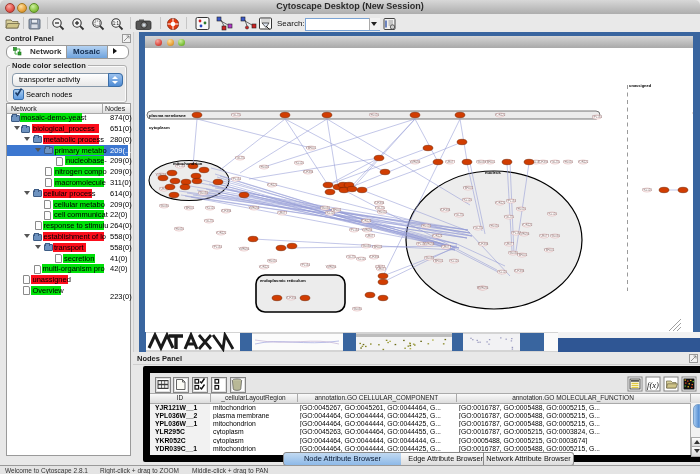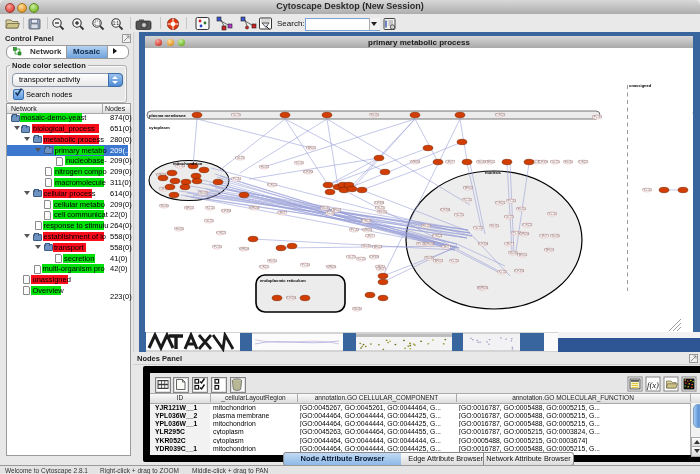--- a/index.html
+++ b/index.html
@@ -213,21 +213,20 @@
 </div>
 <div class="abs" style="left:133px;top:32px;width:6px;height:320px;background:#e4e4e4;border-left:1px solid #d0d0d0;"></div>
 <div class="abs" style="left:139px;top:32px;width:561px;height:320px;background:#d8d8d8;">
 <div class="abs" style="left:0;top:0;width:561px;height:4px;background:#39659f;"></div>
 <div class="abs" style="left:0;top:0;width:6px;height:303px;background:#39659f;"></div>
 <div class="abs" style="left:554px;top:0;width:7px;height:306px;background:#39659f;"></div>
 <div class="abs" style="left:6px;top:4px;width:548px;height:12px;background:linear-gradient(#d6d6d6,#a9a9a9);border-bottom:1px solid #7c7c7c;">
 <div class="tl" style="left:10px;top:2.5px;width:7px;height:7px;background:radial-gradient(circle at 2.5px 2px,#f6a9a2,#dd4a40 60%,#a83830);"></div>
 <div class="tl" style="left:21.5px;top:2.5px;width:7px;height:7px;background:radial-gradient(circle at 2.5px 2px,#fbdf9e,#e8a23b 60%,#b27a22);"></div>
 <div class="tl" style="left:33px;top:2.5px;width:7px;height:7px;background:radial-gradient(circle at 2.5px 2px,#ccefa0,#7fc23c 60%,#5f9629);"></div>
-<div class="abs" style="left:0;top:1.5px;width:548px;text-align:center;font-size:8px;font-weight:bold;color:#1a1a1a;">primary metabolic process</div>
 </div>
 <svg class="abs" style="left:6px;top:16px;background:#fff;" width="548" height="284" viewBox="0 0 548 284">
       <rect x="2" y="63" width="453" height="8" rx="4" fill="#ececec" stroke="#555" stroke-width="0.8"></rect>
       <ellipse cx="44" cy="132.5" rx="40" ry="20" fill="#ececec" stroke="#000" stroke-width="1.1"></ellipse>
       <ellipse cx="349" cy="192" rx="88" ry="69" fill="#ededed" stroke="#000" stroke-width="1.2"></ellipse>
       <rect x="111" y="227" width="89" height="37" rx="9" fill="#ececec" stroke="#000" stroke-width="1.6"></rect>
       <line x1="482.5" y1="37" x2="482.5" y2="243" stroke="#9a9a9a" stroke-width="1" stroke-dasharray="4 3.5"></line>
       <g stroke="#939ad6" stroke-width="0.7" stroke-opacity="0.8">
         <line x1="52" y1="71" x2="48" y2="118"></line>
         <line x1="140" y1="71" x2="75" y2="122"></line>
@@ -697,21 +696,21 @@
 <div class="abs" style="left:540px;top:10px;width:13px;height:52px;background:#f2f2f2;border-left:1px solid #aaa;">
 <div class="abs" style="left:1.5px;top:1px;width:9px;height:22px;background:linear-gradient(90deg,#a8cbf0,#5d94d6 50%,#a8cbf0);border-radius:5px;border:0.5px solid #7aa0c8;"></div>
 <div class="abs" style="left:0;top:34px;width:12px;height:9px;background:linear-gradient(#fdfdfd,#d8d8d8);border:1px solid #aaa;"></div>
 <div class="abs" style="left:0;top:43px;width:12px;height:9px;background:linear-gradient(#fdfdfd,#d8d8d8);border:1px solid #aaa;"></div>
 <div class="tri-d" style="left:3px;top:37px;transform:rotate(180deg);border-left-width:3px;border-right-width:3px;border-top-width:4px;border-top-color:#333;"></div>
 <div class="tri-d" style="left:3px;top:46px;border-left-width:3px;border-right-width:3px;border-top-width:4px;border-top-color:#333;"></div>
 </div>
 </div>
 </div>
 <div class="abs" style="left:150px;top:100px;width:290px;height:13px;">
-<div class="abs" style="left:0;top:0;width:117px;height:12px;background:linear-gradient(#c2daf2,#8db9e8);border:1px solid #8a8a8a;border-radius:3px 0 0 3px;text-align:center;font-size:7.5px;color:#0a1a33;line-height:12px;font-weight:bold;">Node Attribute Browser</div>
+<div class="abs" style="left:0;top:0;width:117px;height:12px;background:linear-gradient(#c2daf2,#8db9e8);border:1px solid #8a8a8a;border-radius:3px 0 0 3px;text-align:center;font-size:7.5px;color:#0a1a33;line-height:12px;">Node Attribute Browser</div>
 <div class="abs" style="left:118px;top:0;width:82px;height:12px;background:linear-gradient(#fbfbfb,#dcdcdc);border:1px solid #8a8a8a;border-left:none;text-align:right;font-size:7.3px;color:#111;line-height:12px;">Edge Attribute Browser</div>
 <div class="abs" style="left:201px;top:0;width:89px;height:12px;background:linear-gradient(#fbfbfb,#dcdcdc);border:1px solid #8a8a8a;border-left:none;border-radius:0 3px 3px 0;text-align:center;font-size:7.3px;color:#111;line-height:12px;">Network Attribute Browser</div>
 </div>
 </div>
 <div class="abs" style="left:0;top:465px;width:700px;height:9px;background:#e4e4e4;border-top:1px solid #9a9a9a;">
 <div class="abs" style="left:5px;top:1px;font-size:6.5px;color:#333;">Welcome to Cytoscape 2.8.1</div>
 <div class="abs" style="left:100px;top:1px;font-size:6.5px;color:#333;">Right-click + drag to ZOOM</div>
 <div class="abs" style="left:192px;top:1px;font-size:6.5px;color:#333;">Middle-click + drag to PAN</div>
 </div>
 </body></html>

